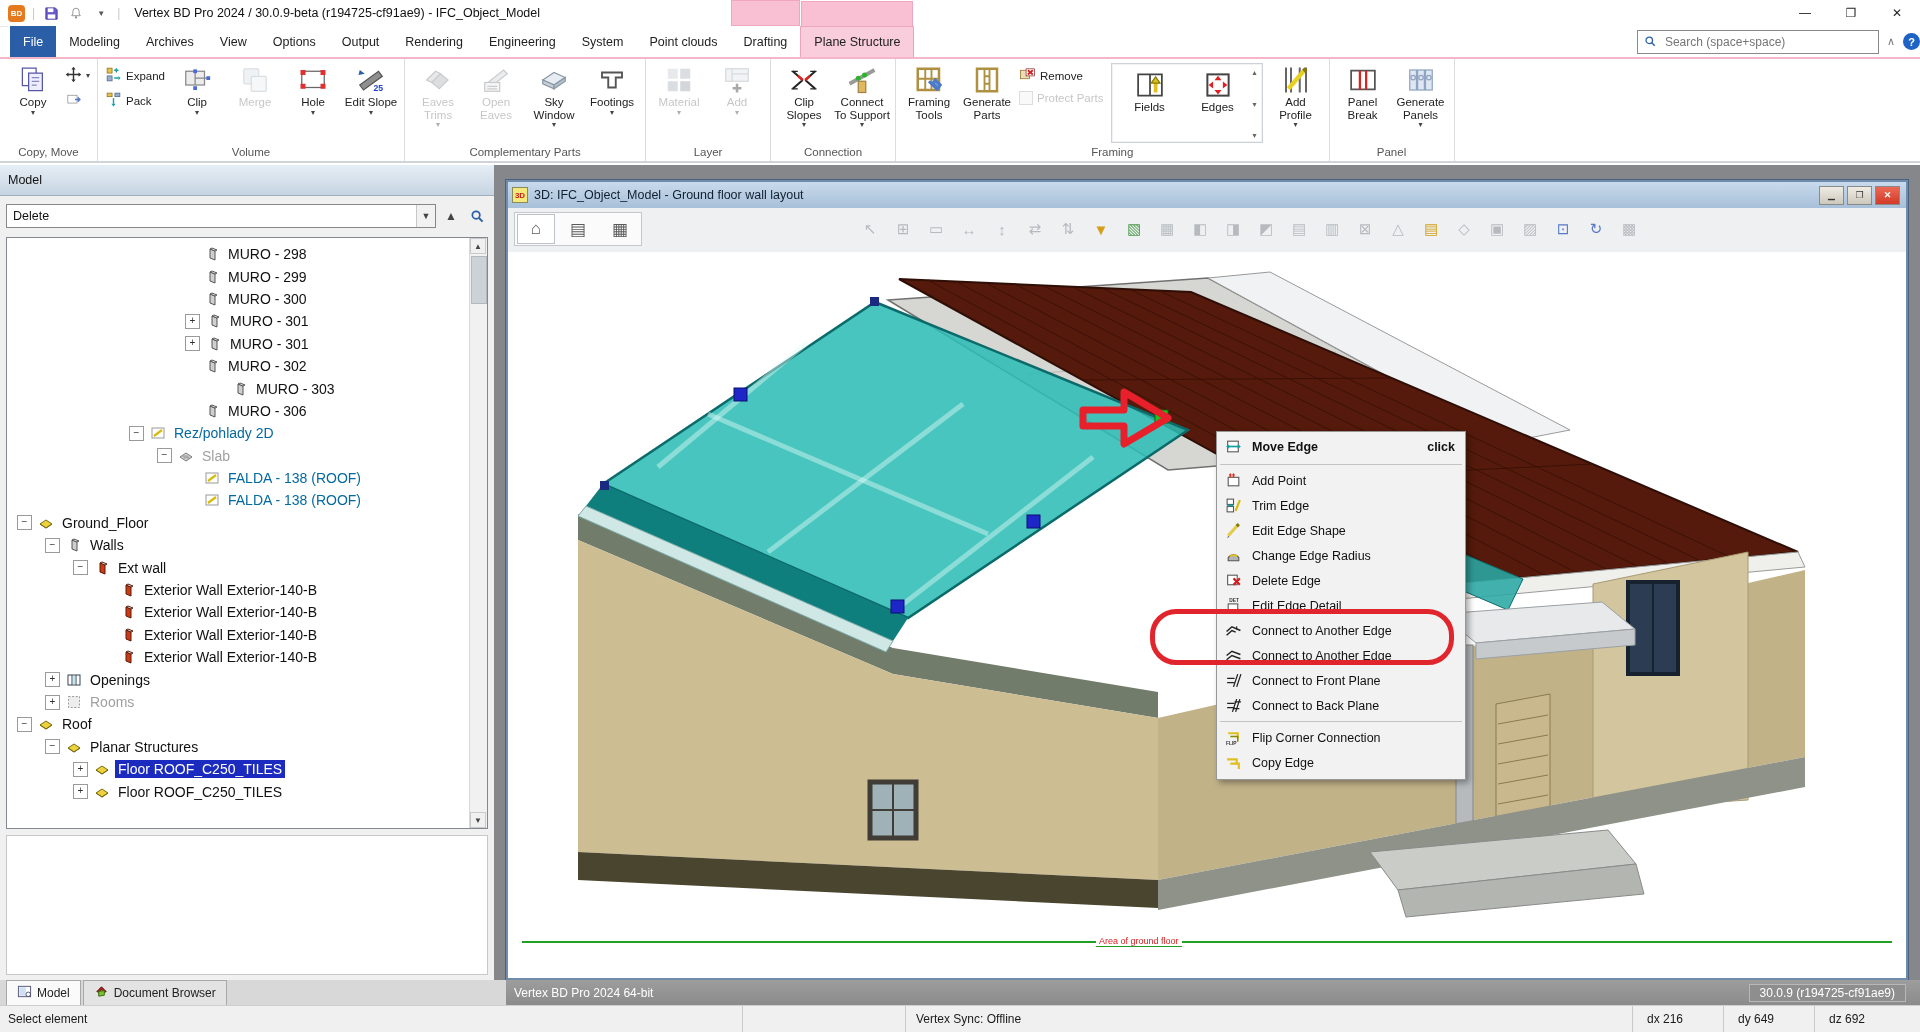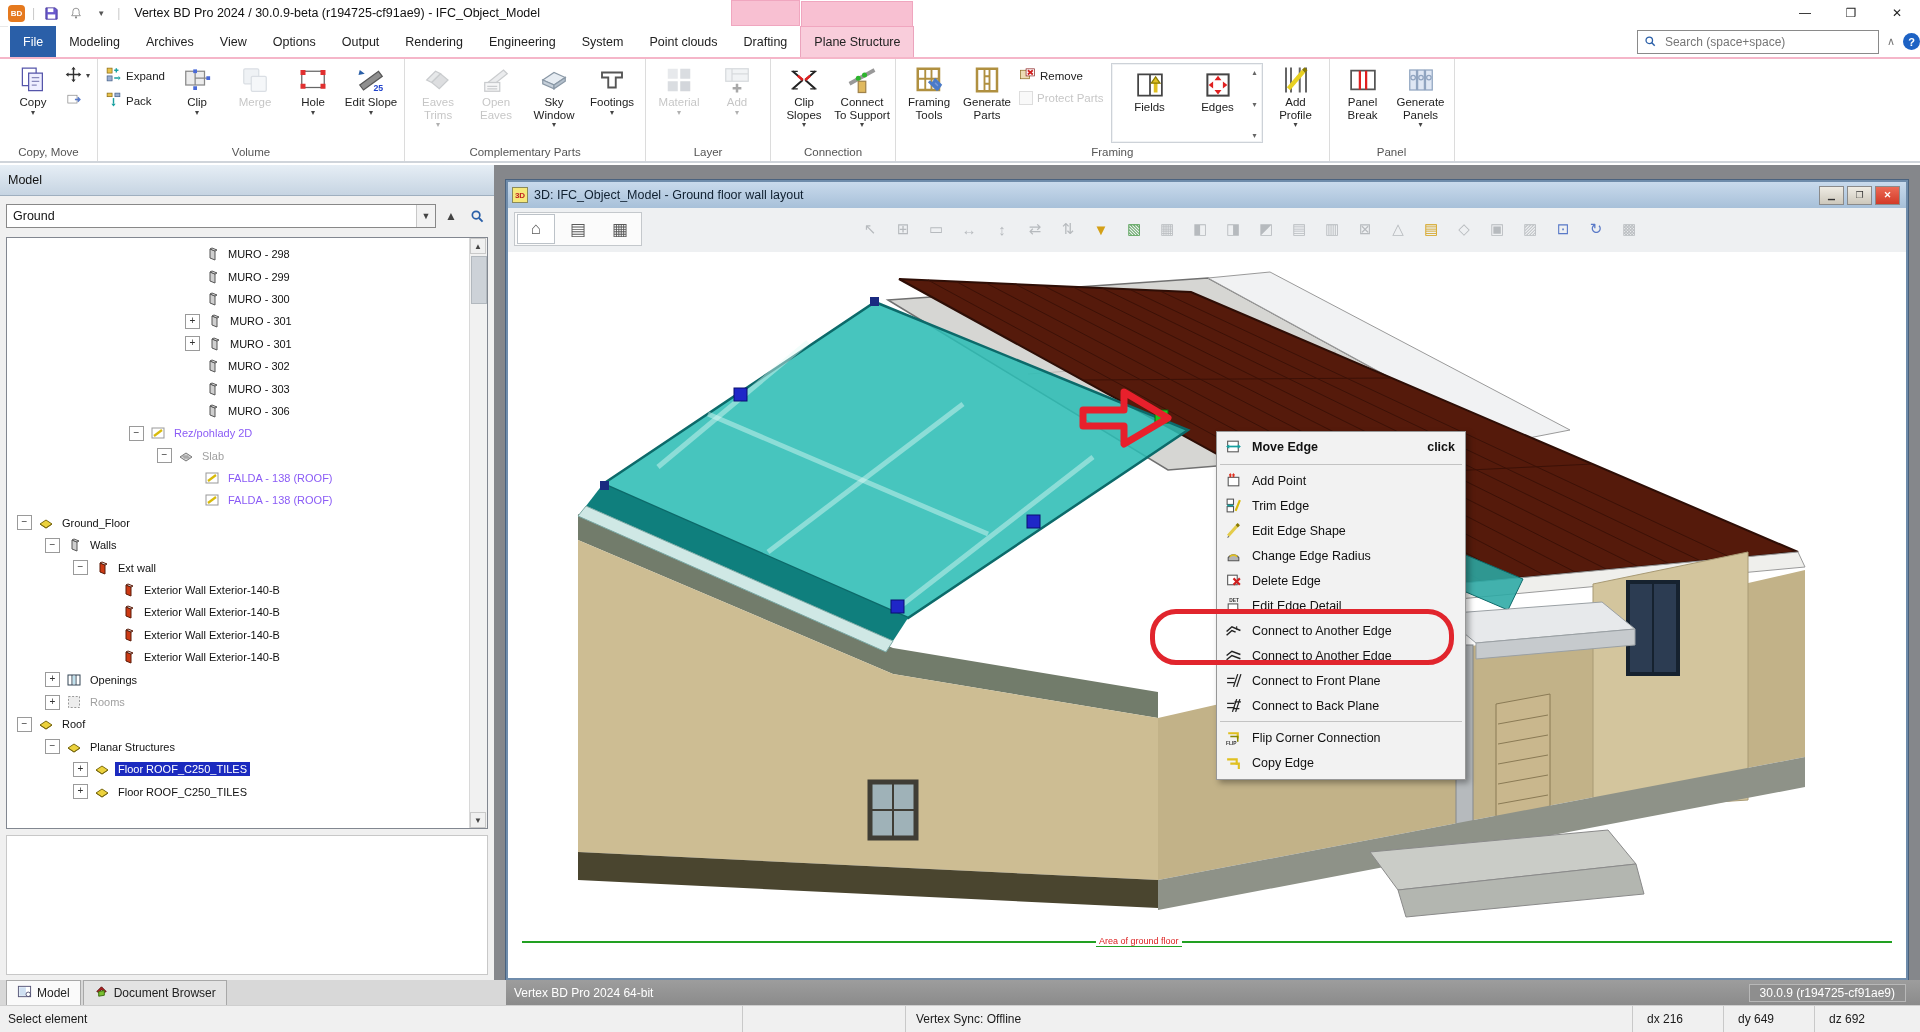--- a/index.html
+++ b/index.html
@@ -66,22 +66,22 @@
   .tbtn{width:22px;height:24px;display:flex;align-items:center;justify-content:center}
   #treebox{position:absolute;left:6px;top:72px;width:482px;height:592px;background:#fff;
            border:1px solid #828790;box-sizing:border-box;overflow:hidden}
   #model-tree{padding-top:5px}
   .trow{height:22.4px;display:flex;align-items:center;white-space:nowrap}
   .toggle{width:13px;height:13px;border:1px solid #9a9a9a;background:#fff;font-size:10px;line-height:11px;
           text-align:center;color:#333;margin-right:6px;flex:0 0 13px}
   .toggle.empty{border:none;background:transparent}
   .ticon{margin-right:5px;display:flex}
   .ticon svg{width:16px;height:16px}
-  .tlabel{font-size:11px;color:#111;padding:1px 3px}
-  .tlabel.link{color:#8b5cf6}
+  .tlabel{font-size:14px;color:#111;padding:1px 3px}
+  .tlabel.link{color:#0369a1}
   .tlabel.muted{color:#a0a0a0}
   .trow.sel .tlabel{background:#1b2abf;color:#fff}
   #tree-scroll{position:absolute;right:0;top:0;bottom:0;width:17px;background:#f1f1f1;border-left:1px solid #d8d8d8}
   .sarrow{position:absolute;left:0;width:16px;height:16px;background:#f0f0f0;border:1px solid #c9c9c9;
           box-sizing:border-box;font-size:8px;color:#444;display:flex;align-items:center;justify-content:center}
   .sthumb{position:absolute;left:1px;top:18px;width:14px;height:46px;background:#cdd2d8;border:1px solid #b2b8be}
   #belowbox{position:absolute;left:6px;top:670px;width:482px;height:140px;background:#fff;border:1px solid #c8c8c8;box-sizing:border-box}
   
   #paneltabs{position:absolute;left:0;top:815px;width:506px;height:25px;background:#d8d8d8;display:flex;align-items:flex-end;padding-left:6px;box-sizing:border-box}
   .ptab{display:flex;align-items:center;gap:5px;padding:3px 10px;font-size:12px;background:#e3e3e3;
@@ -509,21 +509,21 @@
       </div>
     </div>
 </div>
 
 <div id="workspace">
 
   <div id="sidebar">
     <div class="sheader">Model</div>
     <div class="srow">
       <div class="combo">
-        <span class="combo-value">Ground</span>
+        <span class="combo-value">Delete</span>
         <span class="combo-caret">▼</span>
       </div>
       <span class="tbtn" style="color:#444;font-size:12px">▲</span>
       <span class="tbtn">
         <svg viewBox="0 0 16 16" width="15" height="15">
             <circle cx="6.5" cy="6.5" r="4" fill="none" stroke="#2a5fa8" stroke-width="1.8"></circle>
             <path d="M9.6 9.6l3.8 3.8" stroke="#2a5fa8" stroke-width="2"></path>
           </svg>
       </span>
     </div>
@@ -582,21 +582,21 @@
           <div class="trow" style="padding-left: 178px;">
             <span class="toggle empty"></span>
             <span class="ticon">
               <svg viewBox="0 0 16 16">
                 <path d="M6 3l5 2v9l-5-2z" fill="#cfcfcf" stroke="#555"></path>
                 <path d="M6 3l2-1 5 2-2 1z" fill="#efefef" stroke="#555"></path>
               </svg>
             </span>
             <span class="tlabel">MURO - 302</span>
           </div>
-          <div class="trow" style="padding-left: 178px;">
+          <div class="trow" style="padding-left: 178px; margin-left: 28px;">
             <span class="toggle empty"></span>
             <span class="ticon">
               <svg viewBox="0 0 16 16">
                 <path d="M6 3l5 2v9l-5-2z" fill="#cfcfcf" stroke="#555"></path>
                 <path d="M6 3l2-1 5 2-2 1z" fill="#efefef" stroke="#555"></path>
               </svg>
             </span>
             <span class="tlabel">MURO - 303</span>
           </div>
           <div class="trow" style="padding-left: 178px;">

